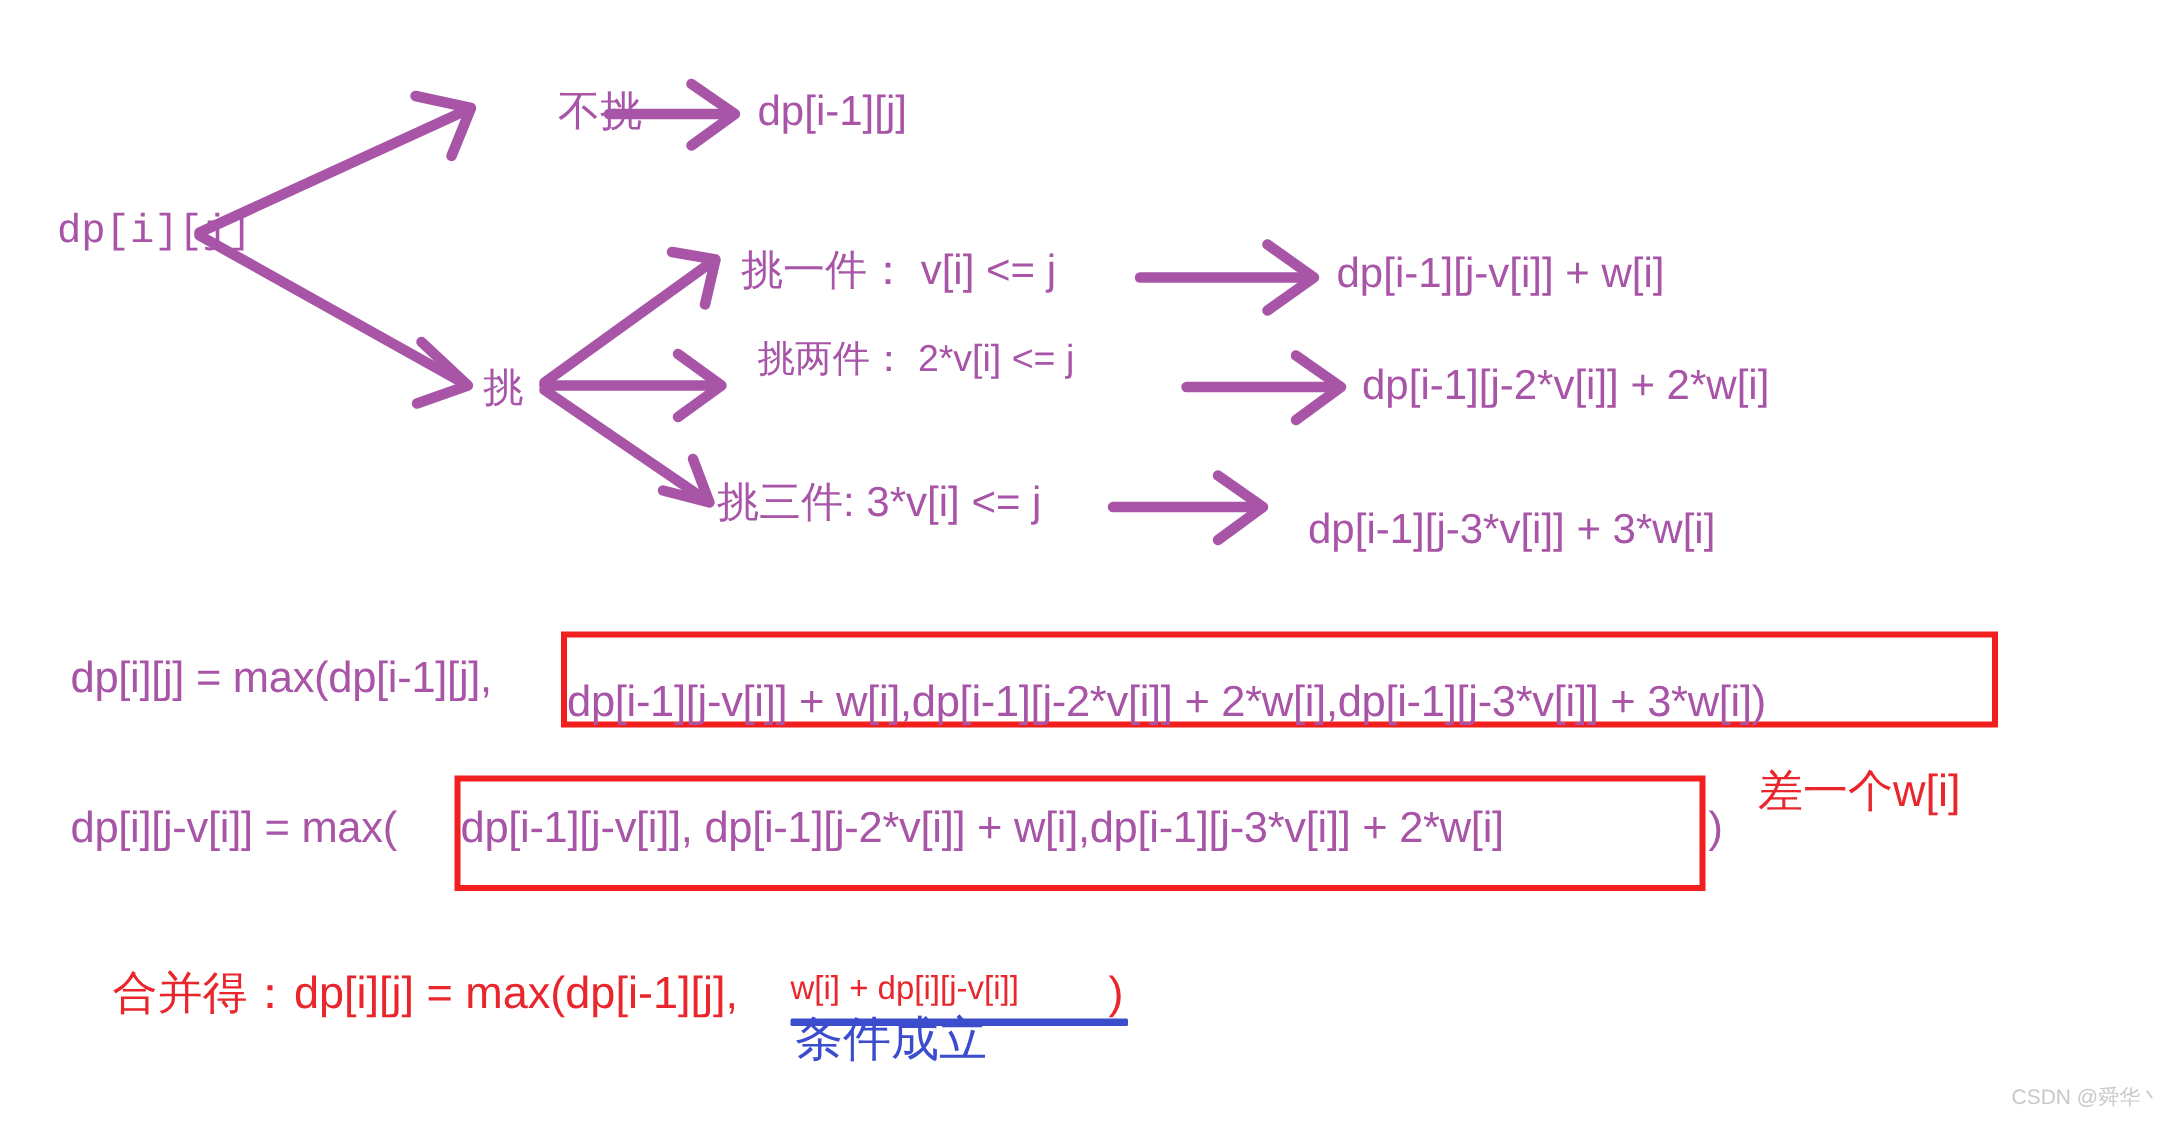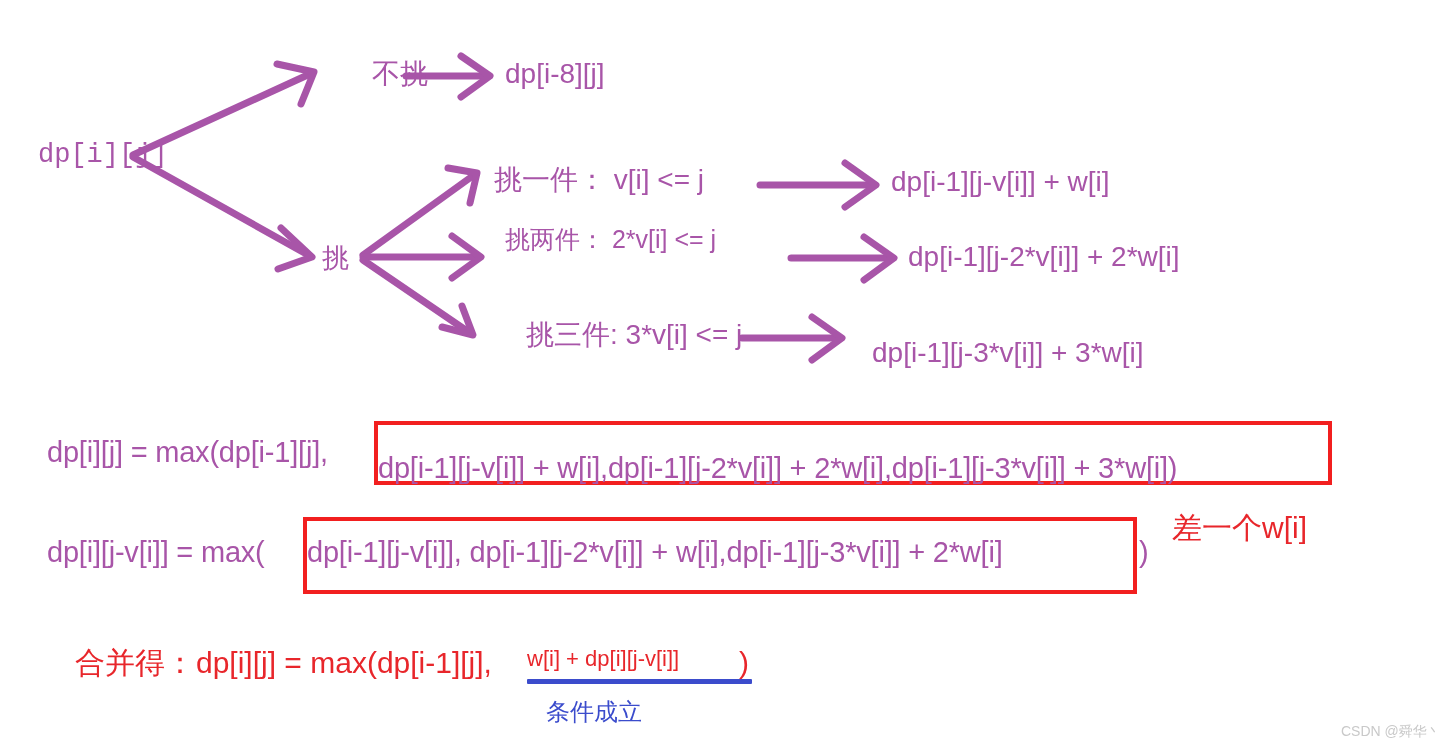--- a/index.html
+++ b/index.html
@@ -128,31 +128,31 @@
     <g>
       <path class="ar" d="M 742,338 L 838,338"></path>
       <path class="arh" d="M 812,317 L 842,338 L 812,360"></path>
     </g>
   </svg>
 
   <div class="node" style="left:38px; top:142px; font-size:27px;font-family:Liberation Mono, monospace;">dp[i][j]</div>
 
   <div class="node" style="left:340px; top:60px; font-size:28px;margin-left:32px;">不挑</div>
 
-  <div class="node" style="left:505px; top:60px; font-size:28px;">dp[i-8][j]</div>
+  <div class="node" style="left:505px; top:60px; font-size:28px;">dp[i-1][j]</div>
 
   <div class="node" style="left:322px; top:245px; font-size:27px;">挑</div>
 
   <div class="node" style="left:494px; top:166px; font-size:28px;">挑一件： v[i] &lt;= j</div>
   <div class="node" style="left:891px; top:168px; font-size:28px;">dp[i-1][j-v[i]] + w[i]</div>
 
   <div class="node" style="left:505px; top:227px; font-size:25px;">挑两件： 2*v[i] &lt;= j</div>
   <div class="node" style="left:908px; top:243px; font-size:28px;">dp[i-1][j-2*v[i]] + 2*w[i]</div>
 
-  <div class="node" style="left:478px; top:321px; font-size:28px;margin-left:48px;">挑三件: 3*v[i] &lt;= j</div>
+  <div class="node" style="left:478px; top:321px; font-size:28px;">挑三件: 3*v[i] &lt;= j</div>
   <div class="node" style="left:872px; top:339px; font-size:28px;">dp[i-1][j-3*v[i]] + 3*w[i]</div>
 
   <div class="red-box" style="left:374px; top:421px; width:958px; height:64px;"></div>
 
   <div class="eq" style="left:47px; top:438px; font-size:29px;">dp[i][j] = max(dp[i-1][j],</div>
   <div class="eq" style="left:378px; top:438px; font-size:29px;margin-top:16px;">dp[i-1][j-v[i]] + w[i],dp[i-1][j-2*v[i]] + 2*w[i],dp[i-1][j-3*v[i]] + 3*w[i])</div>
 
   <div class="red-box" style="left:303px; top:517px; width:834px; height:77px;"></div>
 
   <div class="eq" style="left:47px; top:538px; font-size:29px;">dp[i][j-v[i]] = max(</div>
@@ -161,17 +161,17 @@
 
   <div class="red-text" style="left:1172px; top:513px; font-size:30px;">差一个w[i]</div>
 
   <div class="red-text" style="left:75px; top:648px; font-size:30px;">合并得：</div>
   <div class="red-text" style="left:196px; top:648px; font-size:30px;">dp[i][j] = max(dp[i-1][j],</div>
   <div class="red-text" style="left:527px; top:648px; font-size:22px;">w[i] + dp[i][j-v[i]]</div>
   <div class="red-text" style="left:739px; top:648px; font-size:30px;">)</div>
 
   <div class="blue-underline" style="left:527px; top:679px; width:225px;"></div>
 
-  <div class="blue-text" style="left:530px; top:700px; font-size:24px;margin-left:16px;">条件成立</div>
+  <div class="blue-text" style="left:530px; top:676px; font-size:32px;">条件成立</div>
 
   <div class="watermark" style="left:1341px; top:724px;">CSDN @舜华丶</div>
 
 </div>
 
 </body></html>

